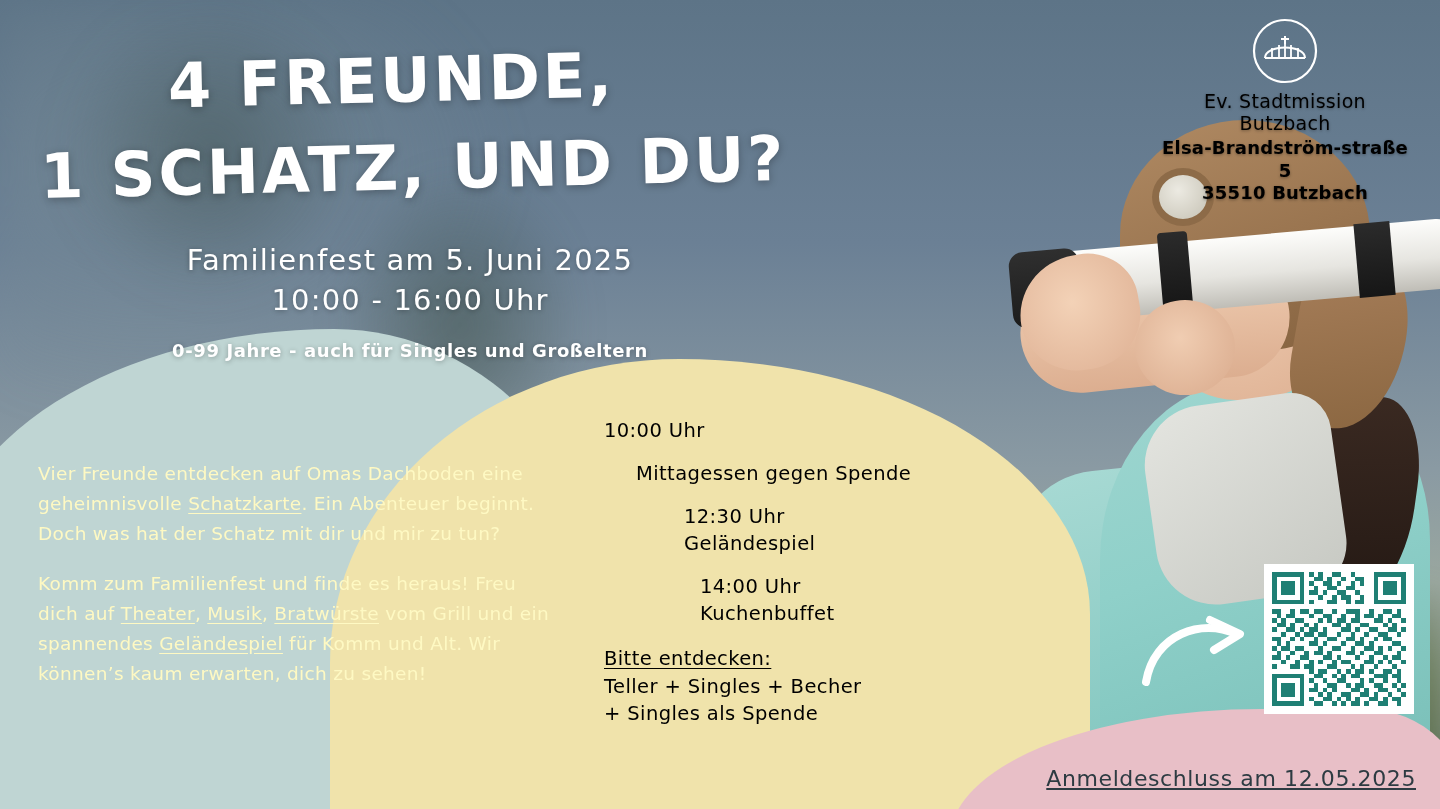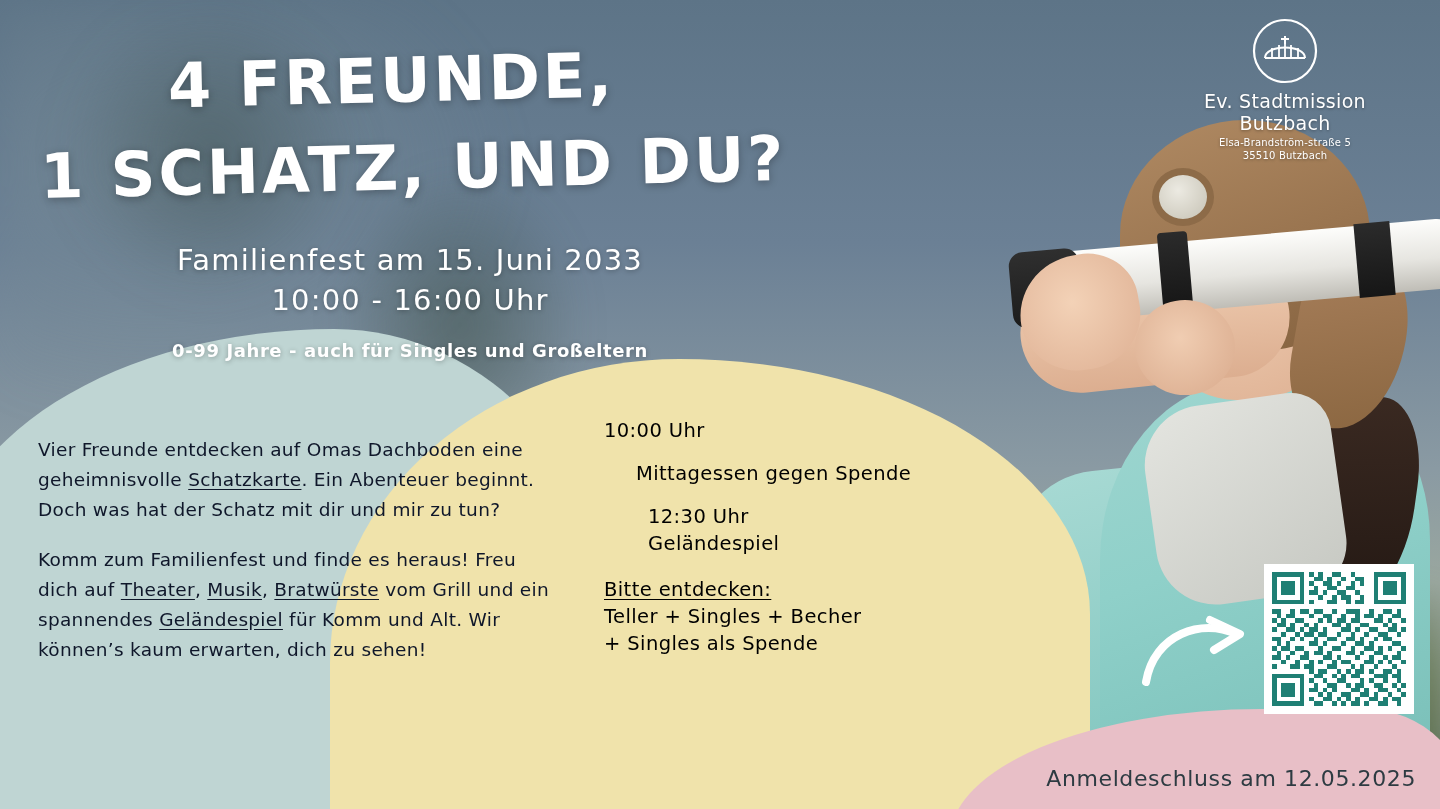--- a/index.html
+++ b/index.html
@@ -169,36 +169,36 @@
     background: #e8bfc7;
     border-radius: 60% 20% 0 0 / 100% 80% 0 0;
   }
 
   
   .logo-block {
     position: absolute;
     right: 30px; top: 18px;
     width: 250px;
     text-align: center;
-    color: #ffffff;
+    color: #000000;
     text-shadow: 0 1px 3px rgba(0,0,0,.35);
   }
   .logo-mark {
     width: 66px; height: 66px;
     margin: 0 auto 6px auto;
   }
   .logo-name {
     font-size: 19px;
     letter-spacing: .3px;
     font-family: "DejaVu Sans", sans-serif;
   }
   .logo-addr {
-    font-size: 10px;
+    font-size: 18px;
     line-height: 1.25;
-    font-weight: normal;
+    font-weight: bold;
     letter-spacing: .2px;
     margin-top: 3px;
   }
 
   
   .headline {
     position: absolute;
     left: 40px; top: 44px;
     width: 780px;
     color: #ffffff;
@@ -228,44 +228,44 @@
     color: #ffffff;
     text-shadow: 0 1px 5px rgba(0,0,0,.3);
   }
   .subline .s1 { font-size: 29px; letter-spacing: 1.2px; }
   .subline .s2 { font-size: 29px; letter-spacing: 1.2px; margin-top: 6px; }
   .subline .s3 { font-size: 18px; letter-spacing: .6px; font-weight: bold; margin-top: 23px; }
 
   
   .story {
     position: absolute;
-    left: 38px; top: 435px;
+    left: 38px; top: 459px;
     width: 520px;
-    color: #0f172a;
+    color: #fef9c3;
     font-size: 18.5px;
     line-height: 1.62;
     letter-spacing: .3px;
   }
   .story p + p { margin-top: 20px; }
   .story u { text-decoration: underline; text-underline-offset: 3px; }
 
   
   .schedule {
     position: absolute;
     left: 604px; top: 418px;
     width: 420px;
     color: #000000;
     font-size: 19.5px;
     line-height: 1.38;
     letter-spacing: .4px;
   }
   .sched-item { margin-bottom: 16px; }
   .sched-item.i0 { margin-left: 0px; }
   .sched-item.i1 { margin-left: 32px; }
-  .sched-item.i2 { margin-left: 44px; }
+  .sched-item.i2 { margin-left: 80px; }
   .sched-item.i3 { margin-left: 96px; }
   .bring {
     margin-top: 18px;
     font-size: 19.5px;
     line-height: 1.4;
   }
   .bring .bring-title { text-decoration: underline; text-underline-offset: 3px; }
 
   
   .qr-box {
@@ -280,20 +280,21 @@
     position: absolute;
     right: 190px; bottom: 115px;
     width: 110px; height: 90px;
   }
   .deadline {
     position: absolute;
     right: 24px; bottom: 18px;
     color: #2d3b42;
     font-size: 22px;
     letter-spacing: .6px;
+    text-decoration: underline;
   }
 </style>
 </head>
 <body>
 
 <div id="poster">
 
   <div class="bg-sky"></div>
   <div class="bg-blur-left"></div>
   <div class="bg-tree2"></div>
@@ -336,21 +337,21 @@
       <div>35510 Butzbach</div>
     </div>
   </div>
 
   <div class="headline">
     <div><span class="l1">4 FREUNDE,</span></div>
     <div><span class="l2">1 SCHATZ, UND DU?</span></div>
   </div>
 
   <div class="subline">
-    <div class="s1">Familienfest am 15. Juni 2033</div>
+    <div class="s1">Familienfest am 5. Juni 2025</div>
     <div class="s2">10:00 - 16:00 Uhr</div>
     <div class="s3">0-99 Jahre - auch für Singles und Großeltern</div>
   </div>
 
   <div class="story">
     <p>
       <span>Vier Freunde entdecken auf Omas Dachboden eine geheimnisvolle </span><u>Schatzkarte</u><span>. Ein Abenteuer beginnt. Doch was hat der Schatz mit dir und mir zu tun?</span>
     </p>
     <p>
       <span>Komm zum Familienfest und finde es heraus! Freu dich auf </span><u>Theater</u><span>, </span><u>Musik</u><span>, </span><u>Bratwürste</u><span> vom Grill und ein spannendes </span><u>Geländespiel</u><span> für Komm und Alt. Wir können’s kaum erwarten, dich zu sehen!</span>
@@ -360,20 +361,24 @@
   <div class="schedule">
     <div class="sched-item i0">
       <div>10:00 Uhr</div>
     </div>
     <div class="sched-item i1">
       <div>Mittagessen gegen Spende</div>
     </div>
     <div class="sched-item i2">
       <div>12:30 Uhr</div>
       <div>Geländespiel</div>
+    </div>
+    <div class="sched-item i3">
+      <div>14:00 Uhr</div>
+      <div>Kuchenbuffet</div>
     </div>
     <div class="bring">
       <div class="bring-title">Bitte entdecken:</div>
       <div>Teller + Singles + Becher</div>
       <div>+ Singles als Spende</div>
     </div>
   </div>
 
   <div class="arrow">
     <svg viewBox="0 0 110 90" aria-hidden="true">

